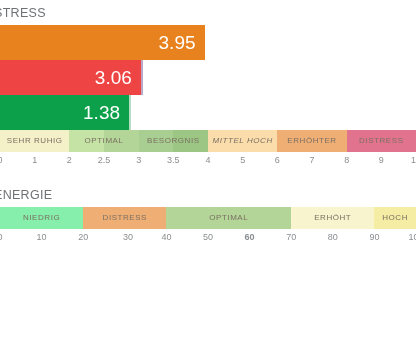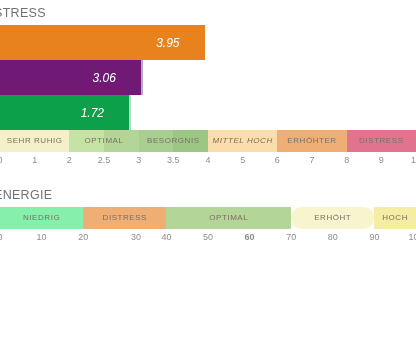--- a/index.html
+++ b/index.html
@@ -57,25 +57,24 @@
     display: flex;
     align-items: center;
     justify-content: flex-end;
   }
   .bar.orange { background: #e8821e; }
   .bar.purple { background: #4a176b; border-right: 2px solid #b9a8c6; }
   .bar.green  { background: #0ca04b; border-right: 2px solid #b6ddc2; }
 
   .bar-value {
     color: #ffffff;
-    font-size: 12px;
-    padding-right: 25px;
+    font-size: 19px;
+    padding-right: 9px;
     white-space: nowrap;
     line-height: 1;
-    font-style: italic;
   }
 
   
   .zones {
     position: relative;
     width: 100%;
     height: 22px;
     display: flex;
   }
   .zone {
@@ -118,27 +117,27 @@
   <div class="panel-title">STRESS</div>
 
   <div class="plot">
     <div class="bars">
       <div class="bar-row">
         <div class="bar orange" id="s-bar-0" style="width: 204.533px; background: rgb(232, 130, 30);">
           <span class="bar-value">3.95</span>
         </div>
       </div>
       <div class="bar-row">
-        <div class="bar purple" id="s-bar-1" style="width: 142.827px; background: #701a75;">
+        <div class="bar purple" id="s-bar-1" style="width: 142.827px; background: #ef4444;">
           <span class="bar-value">3.06</span>
         </div>
       </div>
       <div class="bar-row">
         <div class="bar green" id="s-bar-2" style="width: 131.04px; background: rgb(12, 160, 75);">
-          <span class="bar-value">1.72</span>
+          <span class="bar-value">1.38</span>
         </div>
       </div>
     </div>
 
     <div class="zones" id="s-zones">
         <div class="zone" style="background: rgb(244, 240, 200); width: 69.3333px;">
           <span class="zone-label"></span>
         </div>
         <div class="zone" style="background: rgb(196, 227, 164); width: 34.6667px;">
           <span class="zone-label"></span>
@@ -196,32 +195,32 @@
     <div class="zones" id="e-zones">
         <div class="zone" style="background: #86efac; width: 83.2px;">
           <span class="zone-label">NIEDRIG</span>
         </div>
         <div class="zone" style="background: rgb(238, 174, 116); width: 83.2px;">
           <span class="zone-label">DISTRESS</span>
         </div>
         <div class="zone" style="background: rgb(179, 213, 151); width: 124.8px;">
           <span class="zone-label">OPTIMAL</span>
         </div>
-        <div class="zone" style="background: rgb(247, 244, 206); width: 83.2px; border-radius: 10px;">
+        <div class="zone" style="background: rgb(247, 244, 206); width: 83.2px;">
           <span class="zone-label">ERHÖHT</span>
         </div>
         <div class="zone" style="background: rgb(244, 237, 163); width: 41.6px;">
           <span class="zone-label">HOCH</span>
         </div>
       </div>
     <div class="axis" id="e-axis">
         <div class="tick" style="left: 0px;">0</div>
         <div class="tick" style="left: 41.6px;">10</div>
         <div class="tick" style="left: 83.2px;">20</div>
-        <div class="tick" style="left: 136px;">30</div>
+        <div class="tick" style="left: 128px;">30</div>
         <div class="tick" style="left: 166.4px;">40</div>
         <div class="tick" style="left: 208px;">50</div>
         <div class="tick" style="left: 249.6px; font-weight: bold;">60</div>
         <div class="tick" style="left: 291.2px;">70</div>
         <div class="tick" style="left: 332.8px;">80</div>
         <div class="tick" style="left: 374.4px;">90</div>
         <div class="tick" style="left: 416px;">100</div>
       </div>
   </div>
 </div>

